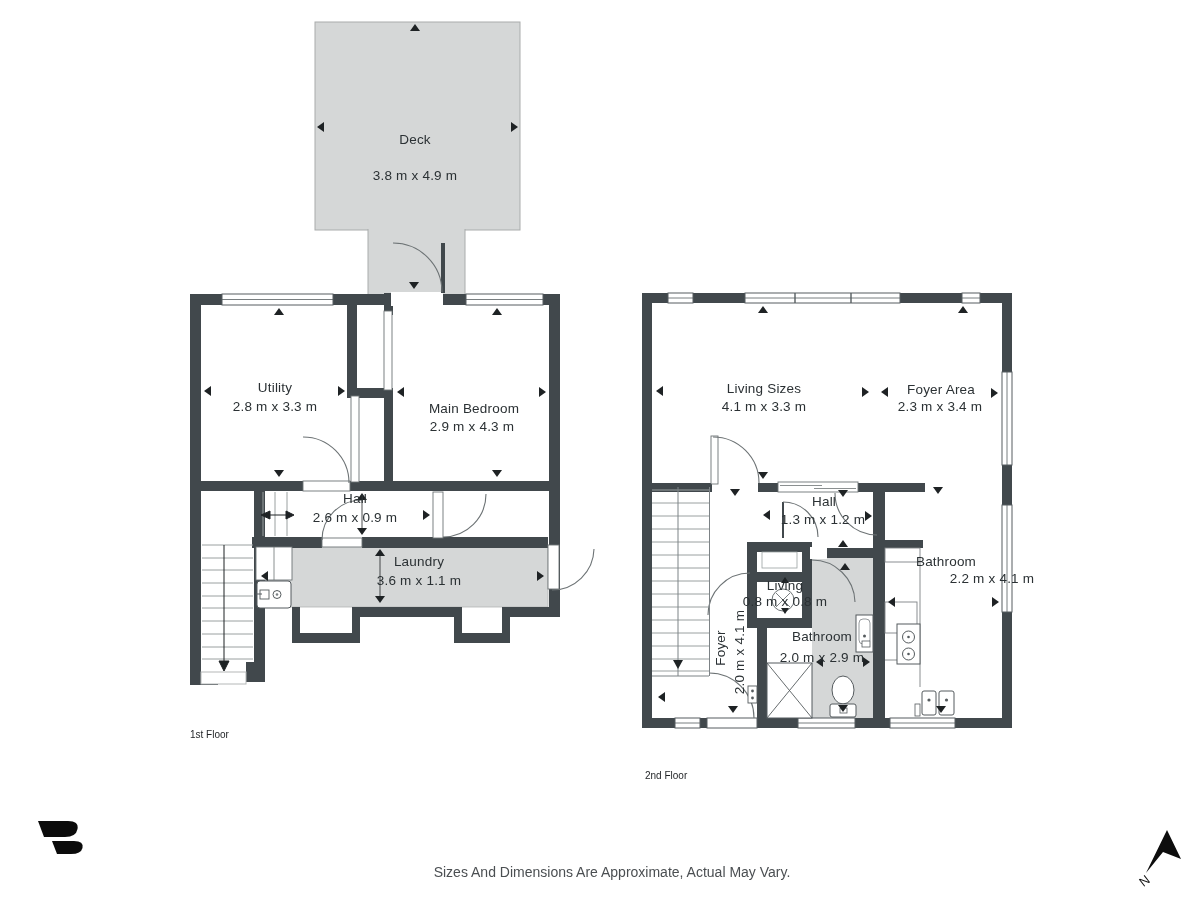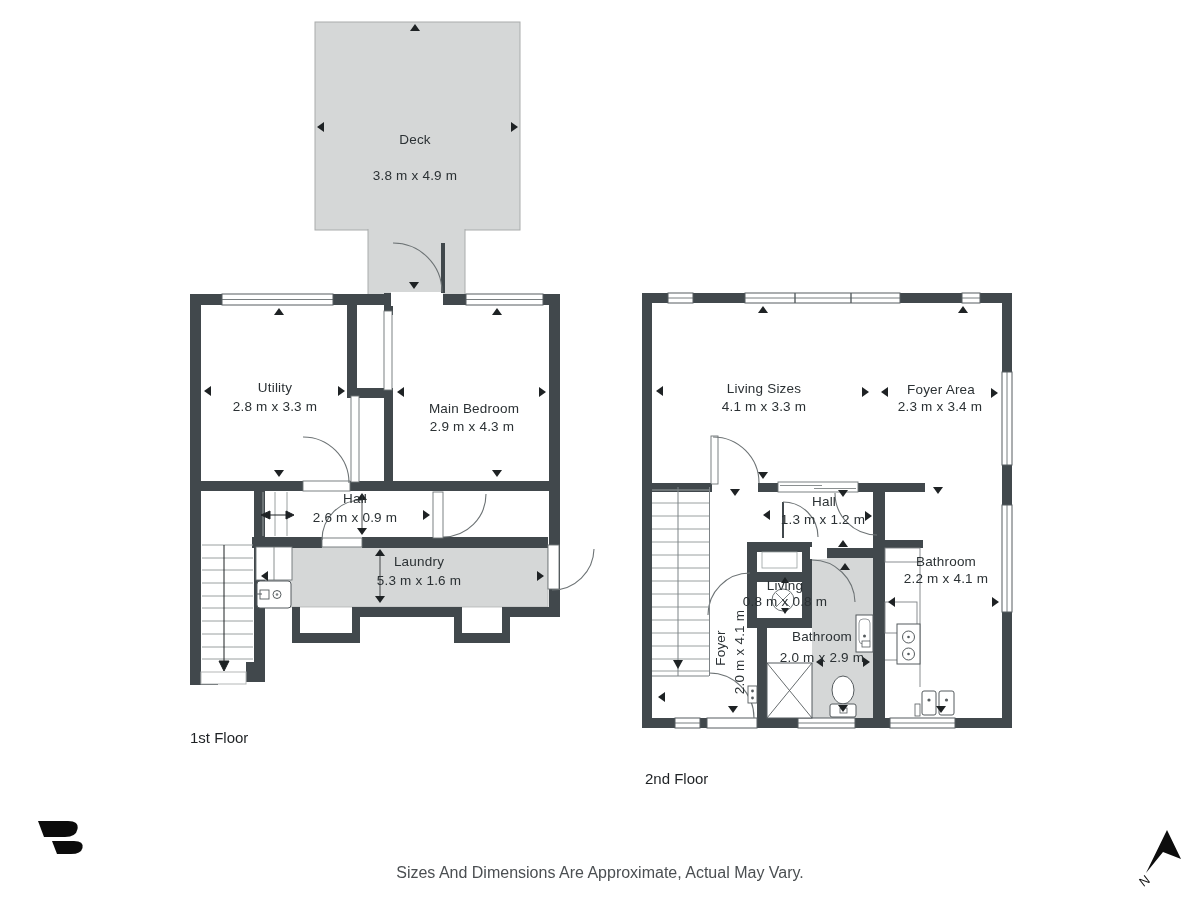--- a/index.html
+++ b/index.html
@@ -2,22 +2,22 @@
 <html><head>
 <meta charset="utf-8">
 <style>
   html,body{margin:0;padding:0;background:#fff;}
   #page{position:relative;width:1200px;height:900px;background:#ffffff;overflow:hidden;
         font-family:"Liberation Sans", sans-serif;}
   svg{position:absolute;left:0;top:0;}
   .lbl,.dim{position:absolute;transform:translate(-50%,-50%);white-space:nowrap;
             color:#2b3134;font-size:13.5px;letter-spacing:.2px;}
   .rot{transform:translate(-50%,-50%) rotate(-90deg);}
-  .floorlbl{position:absolute;color:#1e2124;font-size:15px;}
-  .footer{position:absolute;transform:translateX(-50%);color:#4b4f52;font-size:16px;}
+  .floorlbl{position:absolute;color:#1e2124;font-size:10px;}
+  .footer{position:absolute;transform:translateX(-50%);color:#4b4f52;font-size:14px;margin-left:12px;}
 </style>
 </head>
 <body>
 
 <div id="page">
 
 <svg width="1200" height="900" viewBox="0 0 1200 900">
 
   <g>
     <rect x="315" y="22" width="205" height="208" fill="#d5d7d7" stroke="#a9acac" stroke-width="1"></rect>
@@ -310,40 +310,40 @@
   <div class="lbl" style="left:275px;top:387px">Utility</div>
   <div class="dim" style="left:275px;top:406px">2.8 m x 3.3 m</div>
 
   <div class="lbl" style="left:474px;top:408px">Main Bedroom</div>
   <div class="dim" style="left:472px;top:426px">2.9 m x 4.3 m</div>
 
   <div class="lbl" style="left:355px;top:498px">Hall</div>
   <div class="dim" style="left:355px;top:517px">2.6 m x 0.9 m</div>
 
   <div class="lbl" style="left:419px;top:561px">Laundry</div>
-  <div class="dim" style="left:419px;top:580px">5.3 m x 1.6 m</div>
+  <div class="dim" style="left:419px;top:580px">3.6 m x 1.1 m</div>
 
   <div class="lbl" style="left:764px;top:388px">Living Sizes</div>
   <div class="dim" style="left:764px;top:406px">4.1 m x 3.3 m</div>
 
   <div class="lbl" style="left:941px;top:389px">Foyer Area</div>
   <div class="dim" style="left:940px;top:406px">2.3 m x 3.4 m</div>
 
   <div class="lbl" style="left:824px;top:501px">Hall</div>
   <div class="dim" style="left:823px;top:519px">1.3 m x 1.2 m</div>
 
   <div class="lbl" style="left:785px;top:585px">Living</div>
   <div class="dim" style="left:785px;top:601px">0.8 m x 0.8 m</div>
 
   <div class="lbl" style="left:822px;top:636px">Bathroom</div>
   <div class="dim" style="left:822px;top:657px">2.0 m x 2.9 m</div>
 
   <div class="lbl rot" style="left:720px;top:648px">Foyer</div>
   <div class="dim rot" style="left:739px;top:652px">2.0 m x 4.1 m</div>
 
   <div class="lbl" style="left:946px;top:561px">Bathroom</div>
-  <div class="dim" style="left:946px;top:578px">2.2 m x 4.1 m</div>
+  <div class="dim" style="left:992px;top:578px">2.2 m x 4.1 m</div>
 
   <div class="floorlbl" style="left:190px;top:729px">1st Floor</div>
   <div class="floorlbl" style="left:645px;top:770px">2nd Floor</div>
 
   <div class="footer" style="left:600px;top:864px">Sizes And Dimensions Are Approximate, Actual May Vary.</div>
 </div>
 
 </body></html>

